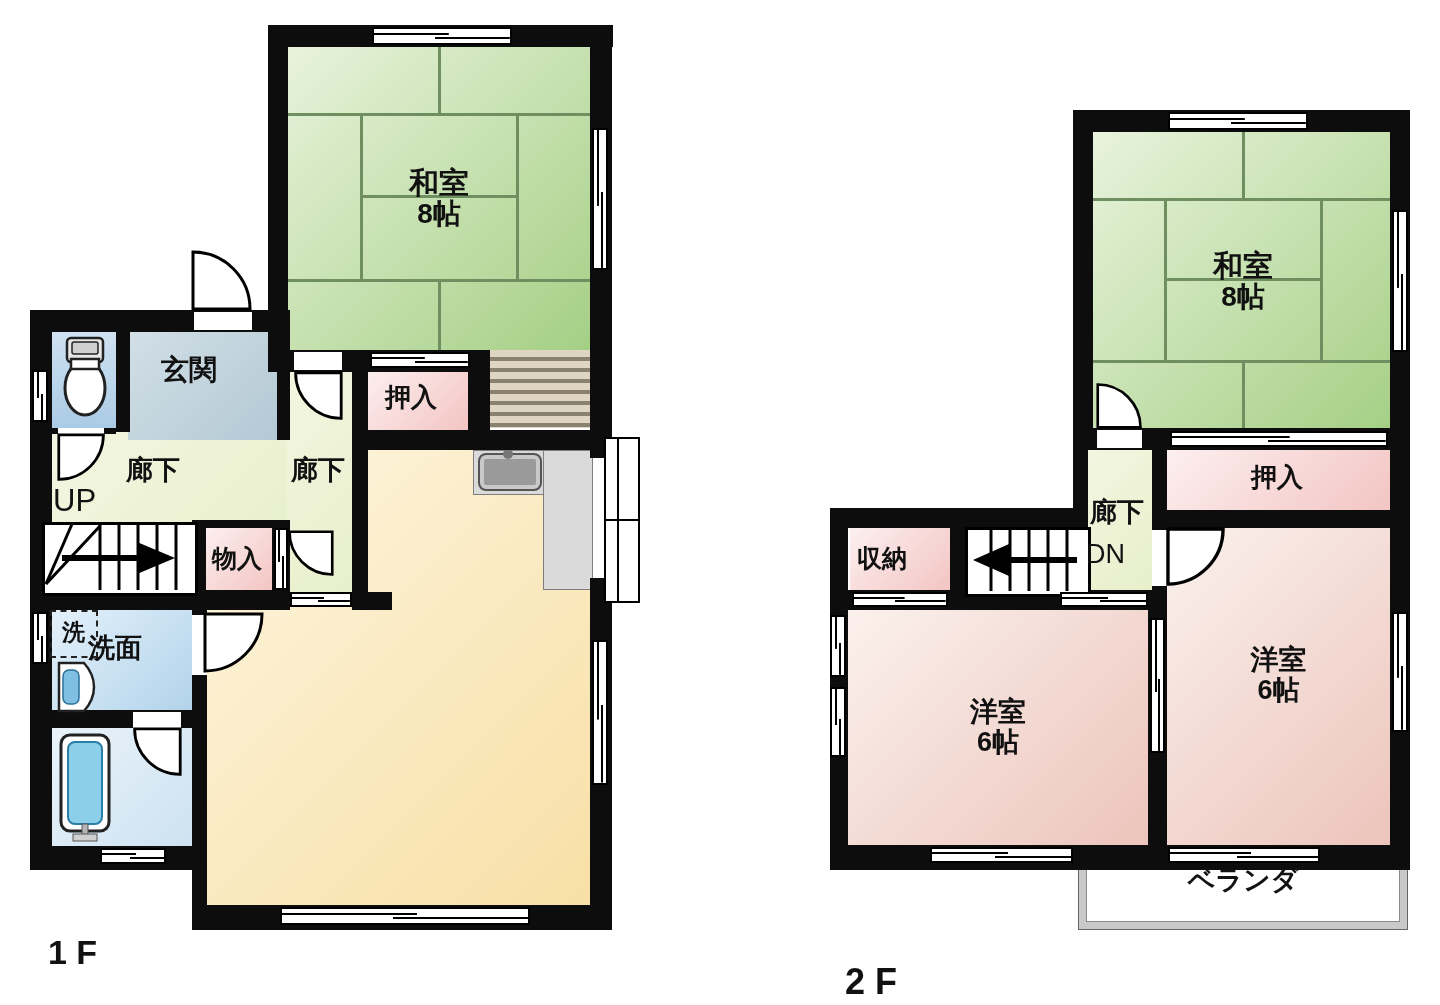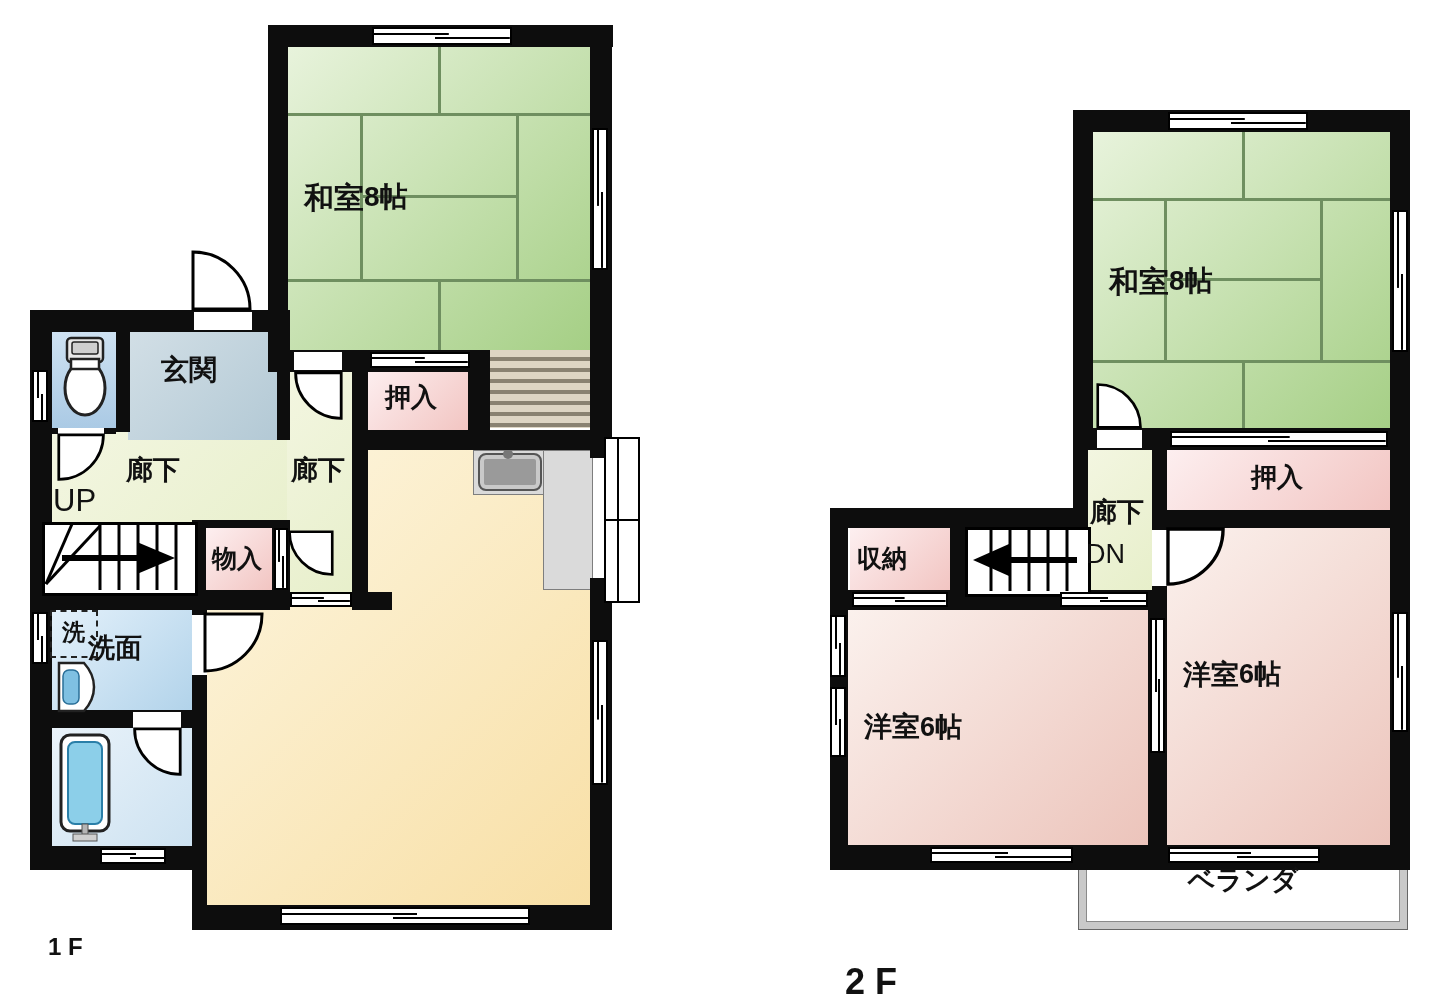--- a/index.html
+++ b/index.html
@@ -1,21 +1,21 @@
 <!DOCTYPE html>
 <html><head>
 <meta charset="utf-8">
 <style>
   html,body{margin:0;padding:0;background:#fff;}
   #plan{position:relative;width:1440px;height:1005px;background:#fff;overflow:hidden;
         font-family:"Liberation Sans",sans-serif;font-weight:bold;color:#111;}
   .room,.wall,.fill,.lbl,.winh,.winv,.band,.open,.icon{position:absolute;box-sizing:border-box;}
   .wall{background:#0d0d0d;}
   .lbl{white-space:nowrap;line-height:1.1;}
-  .cbl{display:flex;flex-direction:row;align-items:center;text-align:center;margin-left:16px;}
+  .cbl{display:flex;flex-direction:column;align-items:center;justify-content:center;text-align:center;}
   .tat{position:absolute;background:#6f8f60;}
   
   .winh{background-color:#fff;border:2px solid #000;
         background-image:linear-gradient(#000,#000),linear-gradient(#000,#000);
         background-size:55% 2px,55% 2px;background-position:0 30%,100% 70%;background-repeat:no-repeat;}
   .winv{background-color:#fff;border:2px solid #000;
         background-image:linear-gradient(#000,#000),linear-gradient(#000,#000);
         background-size:2px 55%,2px 55%;background-position:30% 0,70% 100%;background-repeat:no-repeat;}
   .open{background:#fff;}
   .door{position:absolute;overflow:visible;}
@@ -228,21 +228,21 @@
       <span style="font-size:28px;">8帖</span>
   </div>
   <div class="lbl" style="left:161px;top:355px;font-size:28px;">玄関</div>
   <div class="lbl" style="left:126px;top:456px;font-size:27px;">廊下</div>
   <div class="lbl" style="left:291px;top:456px;font-size:27px;">廊下</div>
   <div class="lbl" style="left:53px;top:484px;font-size:31px;font-weight:normal;">UP</div>
   <div class="lbl" style="left:385px;top:383px;font-size:26px;">押入</div>
   <div class="lbl" style="left:212px;top:545px;font-size:25px;">物入</div>
   <div class="lbl" style="left:62px;top:620px;font-size:23px;">洗</div>
   <div class="lbl" style="left:88px;top:634px;font-size:27px;">洗面</div>
-  <div class="lbl" style="left:48px;top:934px;font-size:24px;">1 F</div>
+  <div class="lbl" style="left:48px;top:934px;font-size:34px;">1 F</div>
 
   <div class="lbl cbl" style="left:1093px;top:132px;width:300px;height:298px;font-size:30px;">
     <span>和室</span>
       <span style="font-size:28px;">8帖</span>
   </div>
   <div class="lbl" style="left:1251px;top:463px;font-size:26px;">押入</div>
   <div class="lbl" style="left:1090px;top:498px;font-size:27px;">廊下</div>
   <div class="lbl" style="left:1086px;top:540px;font-size:27px;font-weight:normal;">DN</div>
   <div class="lbl" style="left:857px;top:545px;font-size:25px;">収納</div>
   <div class="lbl cbl" style="left:848px;top:610px;width:300px;height:235px;font-size:28px;">

